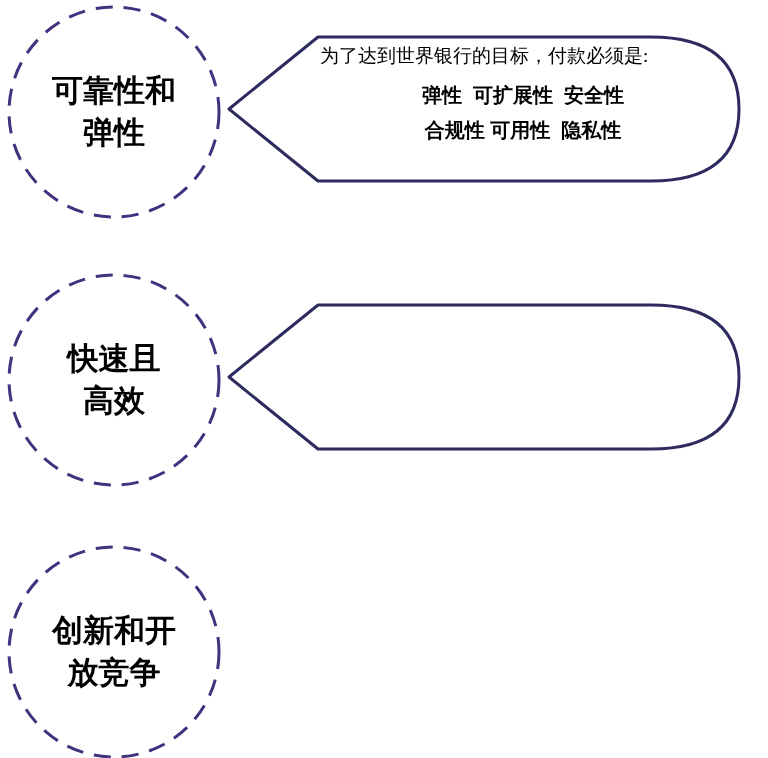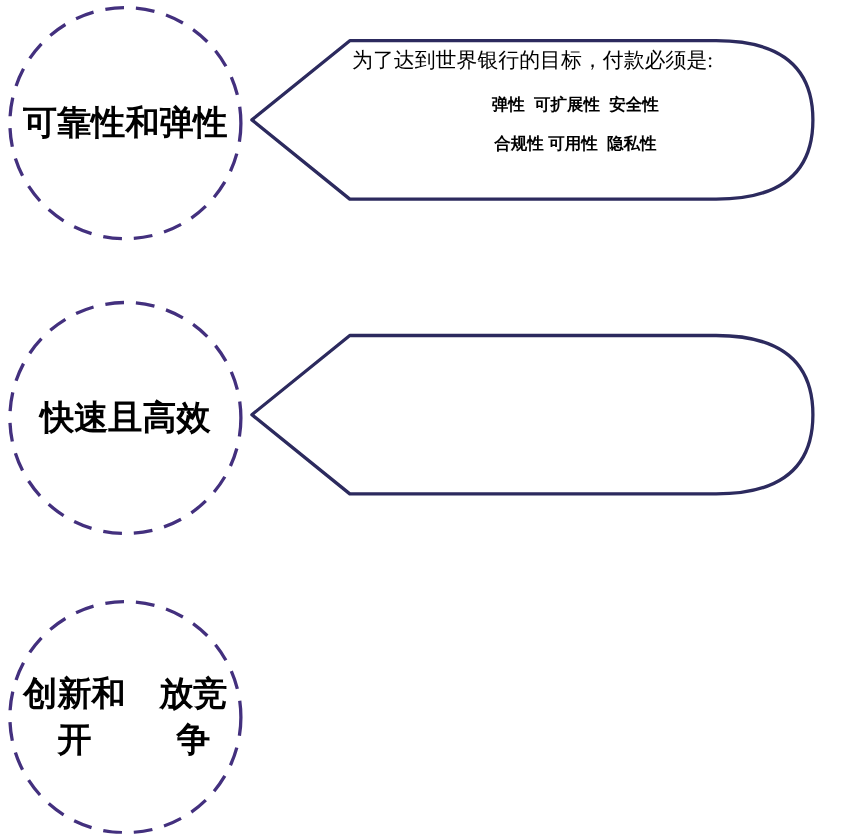--- a/index.html
+++ b/index.html
@@ -18,21 +18,21 @@
   .circle-wrap { position:absolute; left:6px; top:4px; width:216px; height:216px; }
   .circle-svg { position:absolute; inset:0; width:100%; height:100%; }
   .circle-svg circle {
     fill:none;
     stroke:var(--circle-border, #43307e);
     stroke-width:3;
     stroke-dasharray:17 11;
   }
   .circle-label {
     position:absolute; inset:0;
-    display:flex; 
+    display:flex; flex-direction:column;
     align-items:center; justify-content:center;
     font-weight:bold; font-size:31px; line-height:42px;
     text-align:center;
   }
 
   .callout { position:absolute; left:226px; top:28px; width:516px; height:162px; }
   .callout-svg { position:absolute; inset:0; width:100%; height:100%; }
   .callout-svg path {
     fill:#ffffff;
     stroke:var(--callout-border, #2c2a5e);
@@ -44,21 +44,21 @@
   }
   .lead {
     font-family:Liberation Serif, serif;
     font-size:19px; line-height:26px;
     font-weight:normal;
     white-space:pre-wrap;
   }
   .item-lines { margin-top:9px; }
   .item-line {
     font-family:"Liberation Sans", sans-serif;
-    font-weight:bold; font-size:15px; line-height:35px;
+    font-weight:bold; font-size:20px; line-height:35px;
     text-align:center;
     white-space:pre-wrap;
   }
 </style>
 </head>
 <body>
 
 <div class="row" id="row-1">
   <div class="circle-wrap">
     <svg class="circle-svg" viewBox="0 0 216 216">

